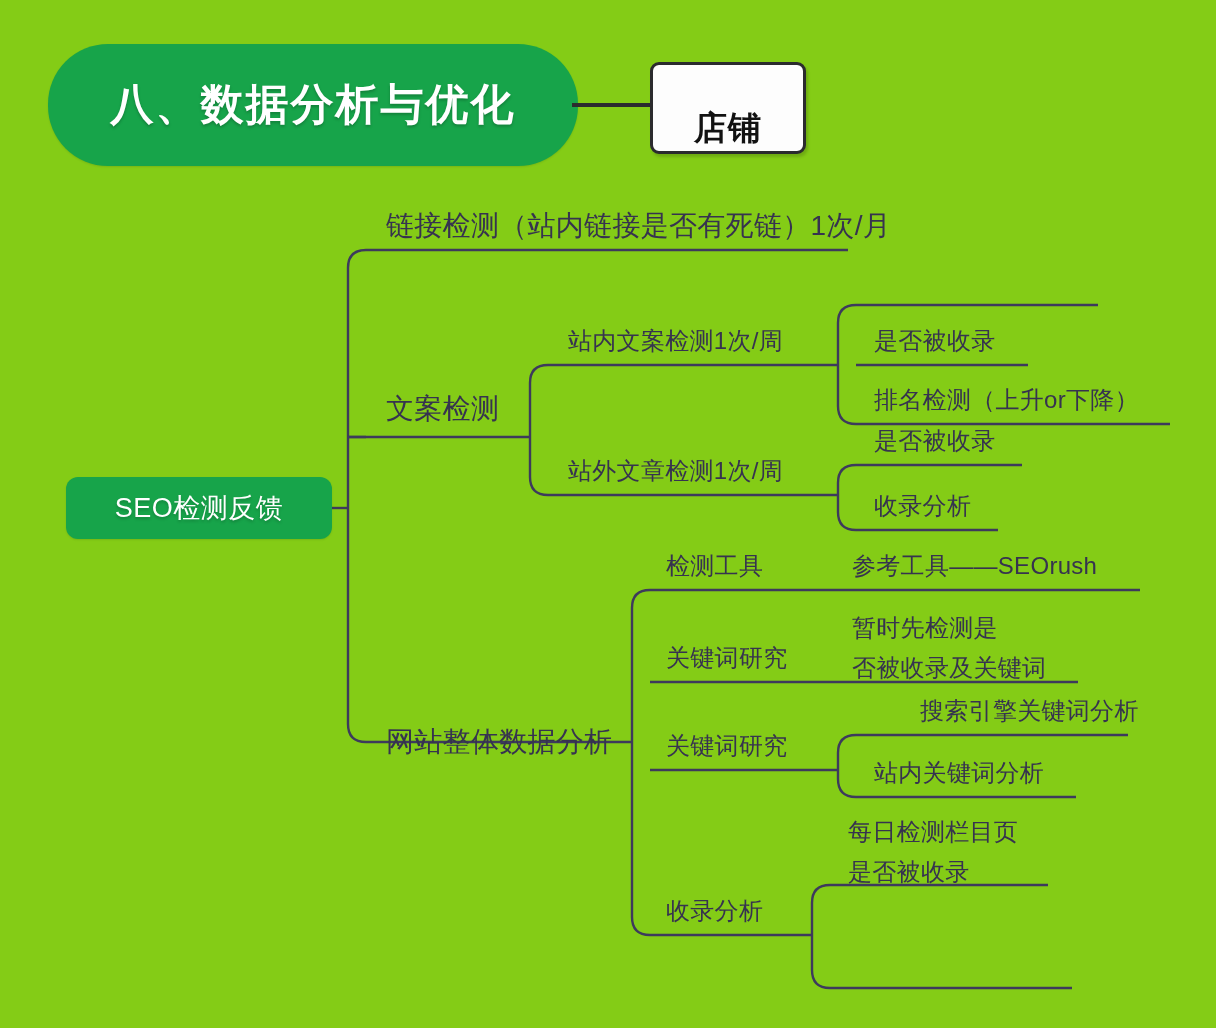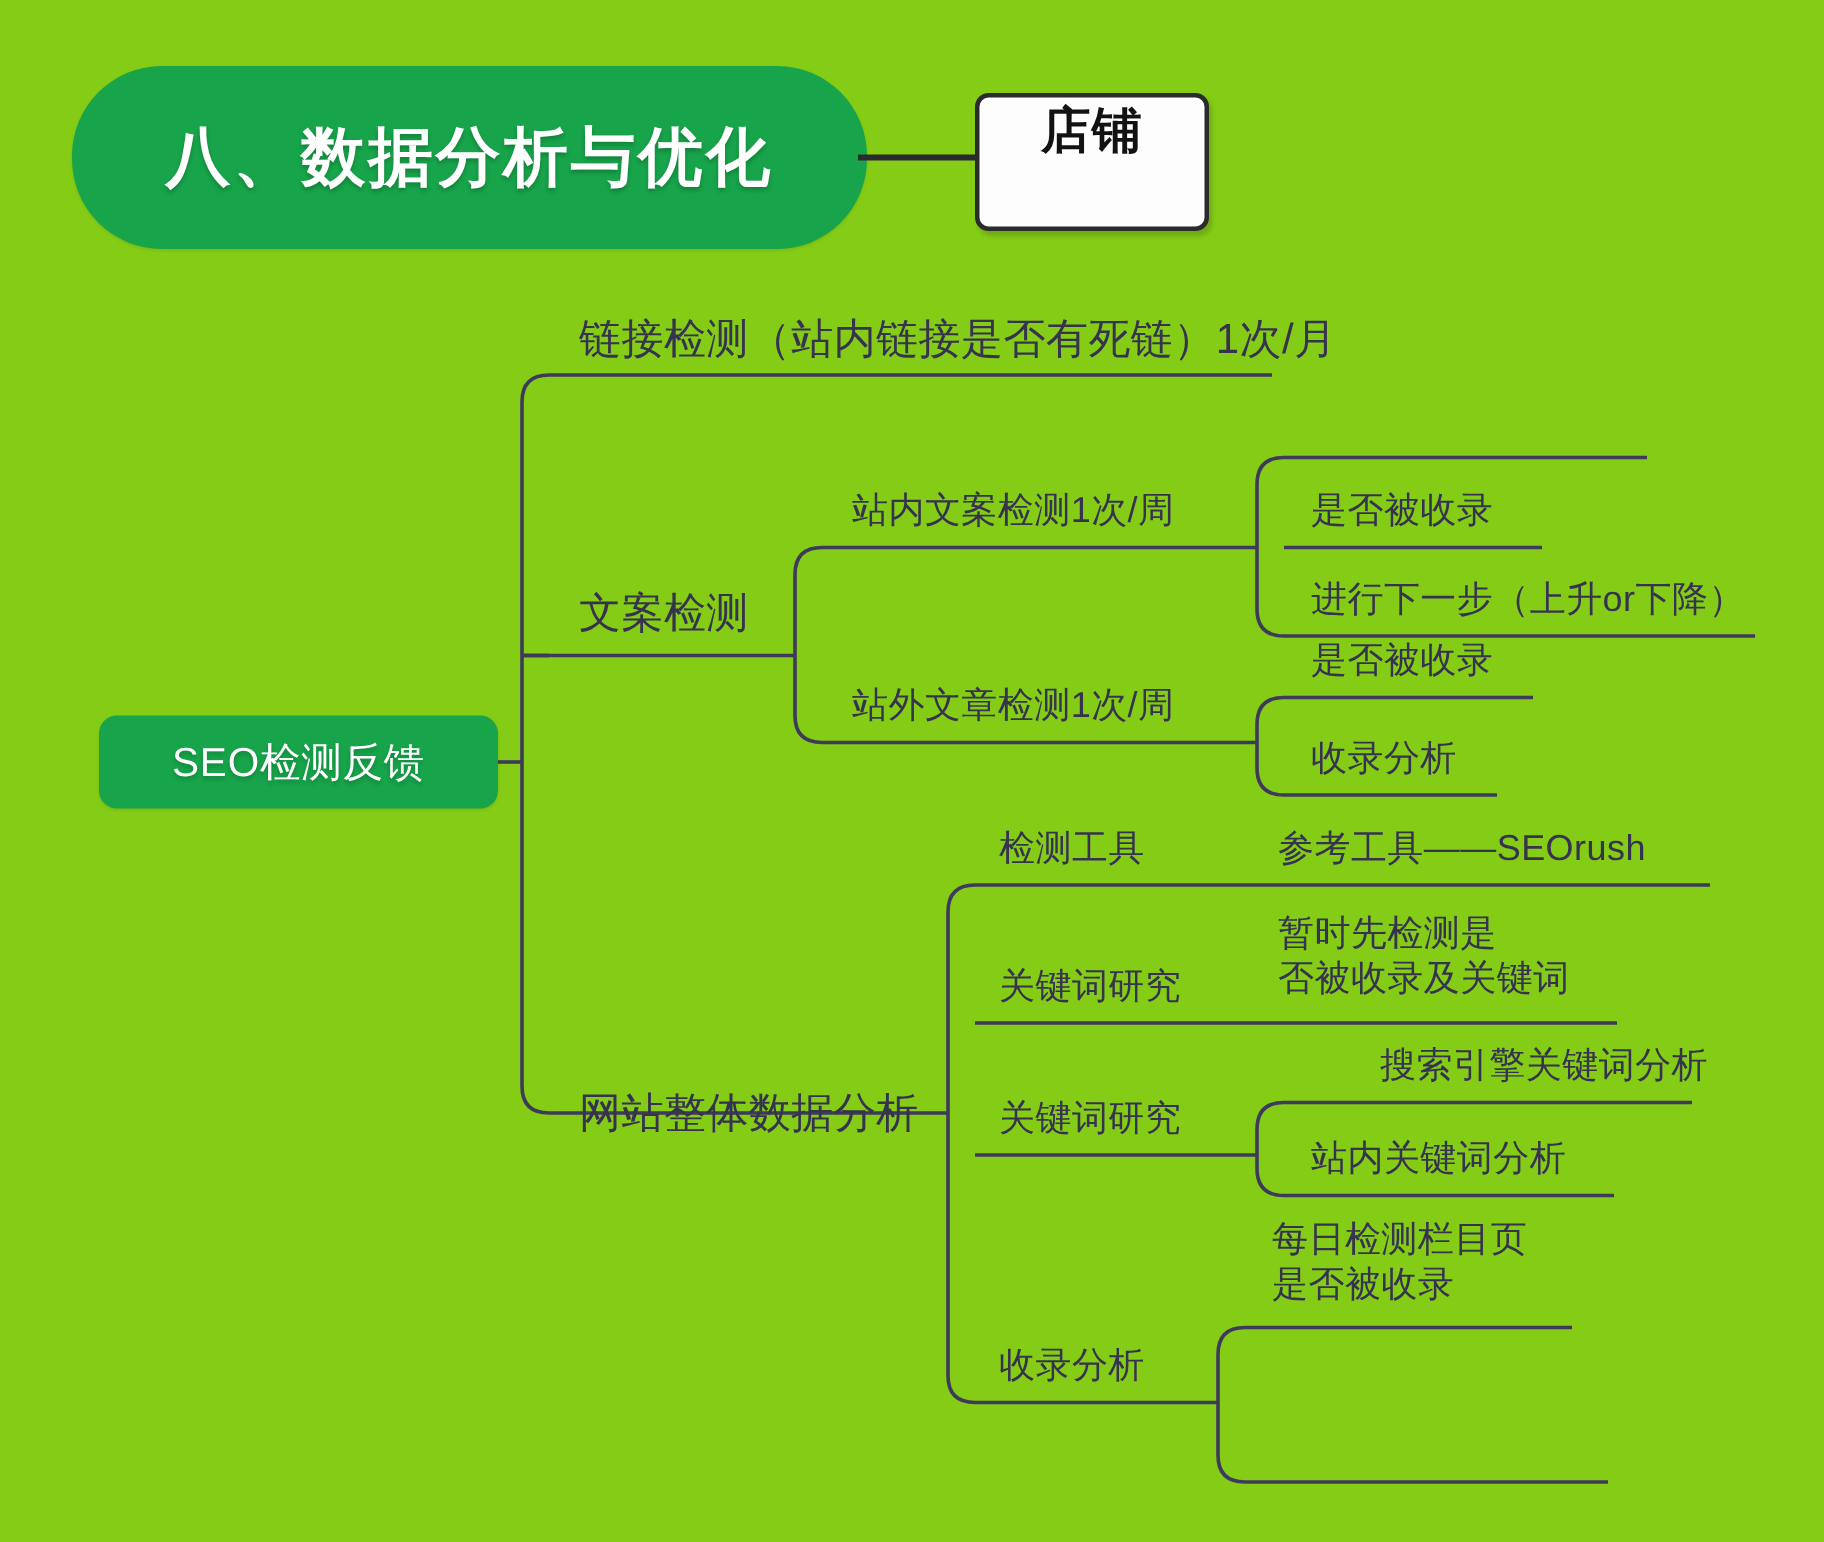--- a/index.html
+++ b/index.html
@@ -54,21 +54,21 @@
     font-weight: bold;
     font-size: 43px;
     letter-spacing: 2px;
     text-shadow: 0 2px 3px rgba(0,0,0,0.22);
     white-space: nowrap;
   }
 
   .store-box {
     position: absolute;
     display: flex;
-    align-items: flex-start;
+    align-items: flex-end;
     justify-content: center;
     background: #fdfdfd;
     border: 3px solid #2b2b2e;
     border-radius: 9px;
     box-shadow: 2px 3px 3px rgba(0,0,0,0.16);
   }
   .store-box .store-text {
     color: #121212;
     font-weight: bold;
     font-size: 33px;
@@ -105,21 +105,21 @@
     position: absolute;
     color: #36334f;
     font-size: 24px;
     line-height: 31px;
     white-space: pre;
     letter-spacing: 0.3px;
   }
   .node-label.lvl1 { font-size: 28px; }
   .node-label.lvl2 { font-size: 24px; }
   .node-label.lvl3 { font-size: 24px; }
-  .node-label.two-line { line-height: 30px; }
+  .node-label.two-line { line-height: 40px; }
 </style>
 </head>
 <body>
 
 <div id="canvas">
 
   <svg id="wires" viewBox="0 0 1216 1028" width="1216" height="1028" aria-hidden="true">
 
     <line x1="332" y1="508" x2="348" y2="508"></line>
 
@@ -191,21 +191,21 @@
 
   <div class="node-label lvl1" style="left:386px; top:726px;">网站整体数据分析</div>
 
   <div class="node-label lvl2" style="left:568px; top:325px;">站内文案检测1次/周</div>
 
   <div class="node-label lvl2" style="left:568px; top:455px;">站外文章检测1次/周</div>
 
 
   <div class="node-label lvl3" style="left:874px; top:325px;">是否被收录</div>
 
-  <div class="node-label lvl3" style="left:874px; top:384px;">进行下一步（上升or下降）</div>
+  <div class="node-label lvl3" style="left:874px; top:384px;">排名检测（上升or下降）</div>
 
   <div class="node-label lvl3" style="left:874px; top:425px;">是否被收录</div>
 
   <div class="node-label lvl3" style="left:874px; top:490px;">收录分析</div>
 
   <div class="node-label lvl2" style="left:666px; top:550px;">检测工具</div>
 
   <div class="node-label lvl2" style="left:666px; top:642px;">关键词研究</div>
 
   <div class="node-label lvl2" style="left:666px; top:730px;">关键词研究</div>

